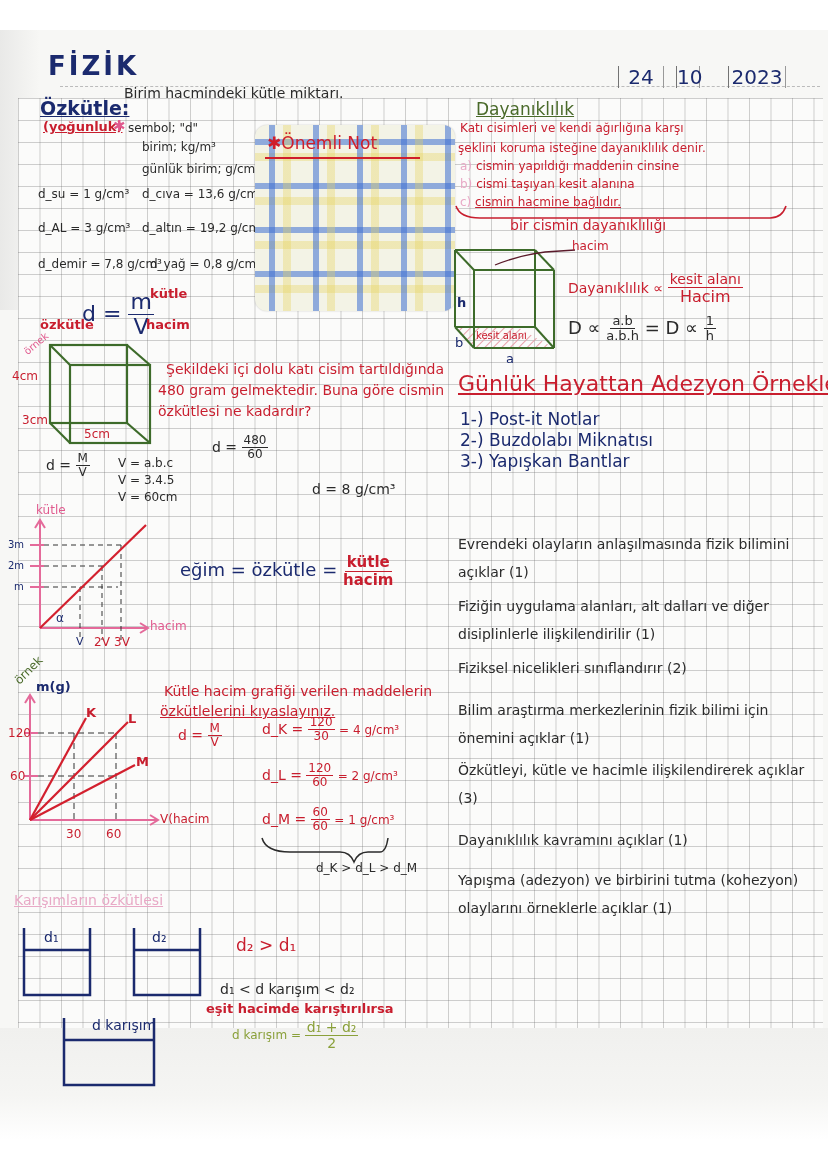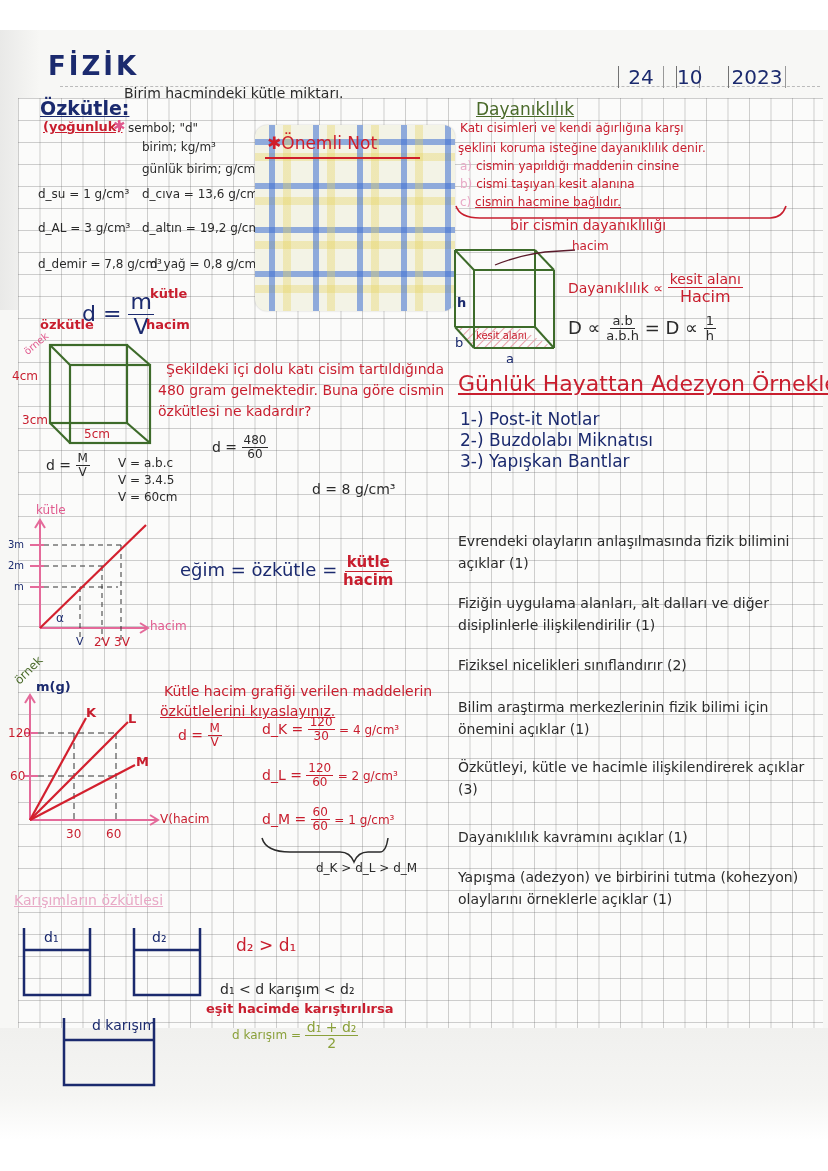--- a/index.html
+++ b/index.html
@@ -59,21 +59,21 @@
   }
   .sticky-title { position: absolute; left: 12px; top: 8px; font-size: 17px; color: #d01e2a; }
   .sticky-line { position: absolute; left: 10px; top: 32px; width: 155px; height: 2px; background: #d01e2a; }
   .sticky-body { position: absolute; left: 10px; top: 44px; width: 185px; font-size: 13.5px; color: #1b2a6e; line-height: 20px; white-space: normal; }
 
   .frac { display: inline-flex; flex-direction: column; align-items: center; vertical-align: middle; }
   .frac .num { border-bottom: 1.5px solid currentColor; padding: 0 2px; }
 
   svg { position: absolute; overflow: visible; }
 
-  .objective { position: absolute; left: 458px; width: 360px; font-size: 14px; color: #2b2b2b; line-height: 22px; white-space: normal; }
+  .objective { position: absolute; left: 458px; width: 360px; font-size: 14px; color: #2b2b2b; line-height: 28px; white-space: normal; }
 </style>
 </head>
 <body>
 
 <div class="page"></div>
 <div class="fold-shadow"></div>
 <div class="grid"></div>
 <div class="header-rule"></div>
 <div class="bottom-fade"></div>
 

